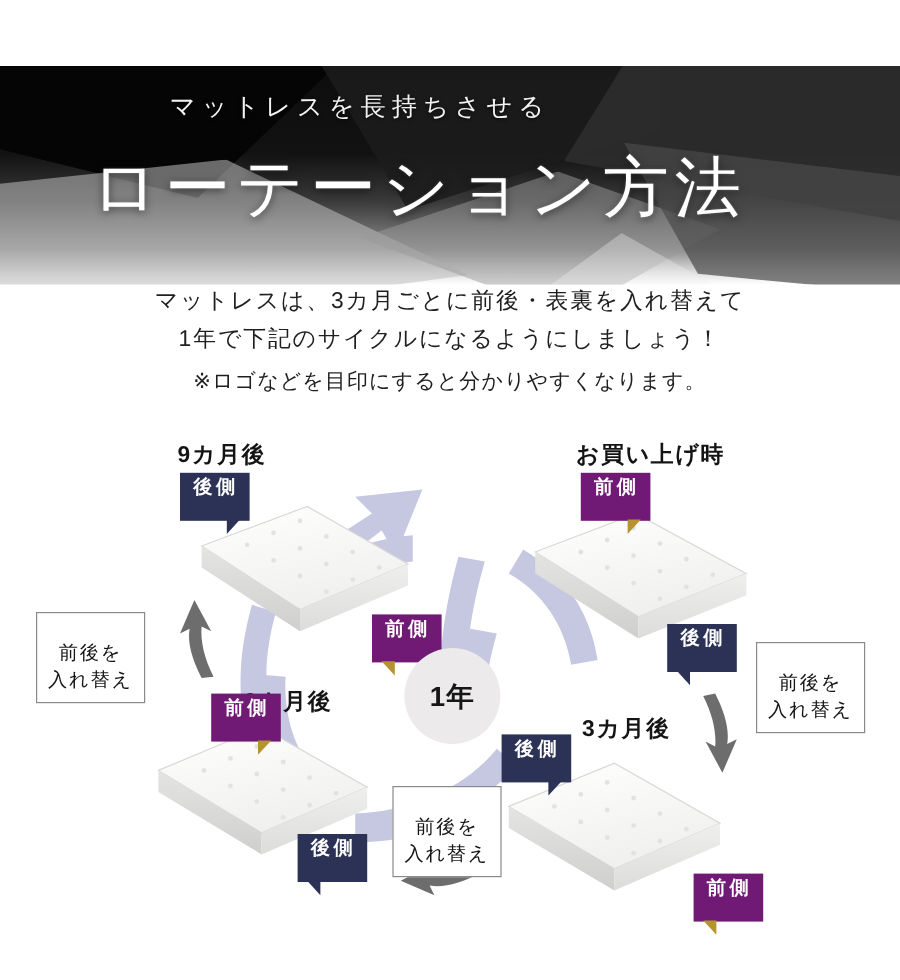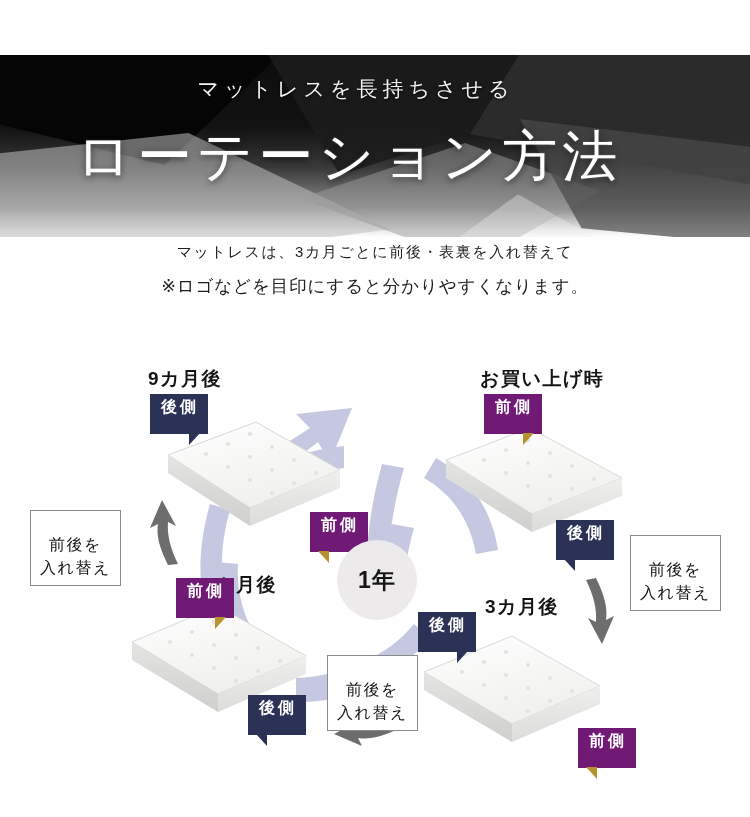--- a/index.html
+++ b/index.html
@@ -28,39 +28,38 @@
   .f4{left:-30px;top:78px;width:420px;height:130px;background:#bdbdbd;
       clip-path:polygon(0 18%,52% 0,100% 74%,40% 100%,0 76%);opacity:.55;}
   .f5{left:300px;top:88px;width:300px;height:120px;background:#9a9a9a;
       clip-path:polygon(0 46%,55% 0,100% 40%,58% 100%);opacity:.5;}
   .f6{right:-50px;top:64px;width:280px;height:130px;background:#4a4a4a;
       clip-path:polygon(0 0,100% 26%,100% 100%,22% 84%);opacity:.7;}
   .f7{left:380px;top:120px;width:300px;height:120px;background:#f2f2f2;
       clip-path:polygon(0 100%,46% 16%,100% 92%);opacity:.35;}
 
   .hero-sub{
-    position:absolute;left:12px;top:20px;width:600px;text-align:center;
+    position:absolute;left:0;top:20px;width:600px;text-align:center;
     color:#f2f2f2;font-size:21px;letter-spacing:5px;
     font-family:"Liberation Serif","DejaVu Serif",serif;
     text-shadow:0 1px 3px rgba(0,0,0,.8);
-    padding-left:44px;
   }
   .hero-title{
     position:absolute;left:0;top:73px;width:698px;text-align:center;
     color:#ffffff;font-size:55px;letter-spacing:5px;line-height:1.05;
     font-family:"Liberation Serif","DejaVu Serif",serif;
     text-shadow:0 2px 7px rgba(0,0,0,.55),0 0 2px rgba(255,255,255,.3);
   }
 
   
   .intro{
     position:absolute;left:0;top:236px;width:750px;text-align:center;
     color:#1f1f1f;
   }
-  .intro .l1,.intro .l2{font-size:15px;letter-spacing:1.6px;line-height:31px;}
+  .intro .l1,.intro .l2{font-size:19px;letter-spacing:1.6px;line-height:31px;}
   .intro .l3{font-size:17.5px;letter-spacing:.9px;line-height:31px;margin-top:4px;}
 
   
   .diagram{position:absolute;left:0;top:350px;width:750px;height:467px;}
   .svg-layer{position:absolute;left:0;top:0;width:750px;height:467px;}
 
   .stage-title{
     position:absolute;font-size:19px;font-weight:bold;color:#141414;
     letter-spacing:1.5px;white-space:nowrap;text-align:center;
   }
@@ -125,20 +124,21 @@
     <div class="facet f4"></div>
     <div class="facet f5"></div>
     <div class="facet f6"></div>
     <div class="facet f7"></div>
     <div class="hero-sub">マットレスを長持ちさせる</div>
     <div class="hero-title">ローテーション方法</div>
   </div>
 
   <div class="intro">
     <div class="l1">マットレスは、3カ月ごとに前後・表裏を入れ替えて</div>
+    <div class="l2">1年で下記のサイクルになるようにしましょう！</div>
     <div class="l3">※ロゴなどを目印にすると分かりやすくなります。</div>
   </div>
 
   <div class="diagram">
 
     <svg class="svg-layer" viewBox="0 0 750 467">
       <defs>
         <linearGradient id="matTop" x1="0" y1="0" x2="0.4" y2="1">
           <stop offset="0%" stop-color="#ffffff"></stop>
           <stop offset="100%" stop-color="#f0f0ee"></stop>

